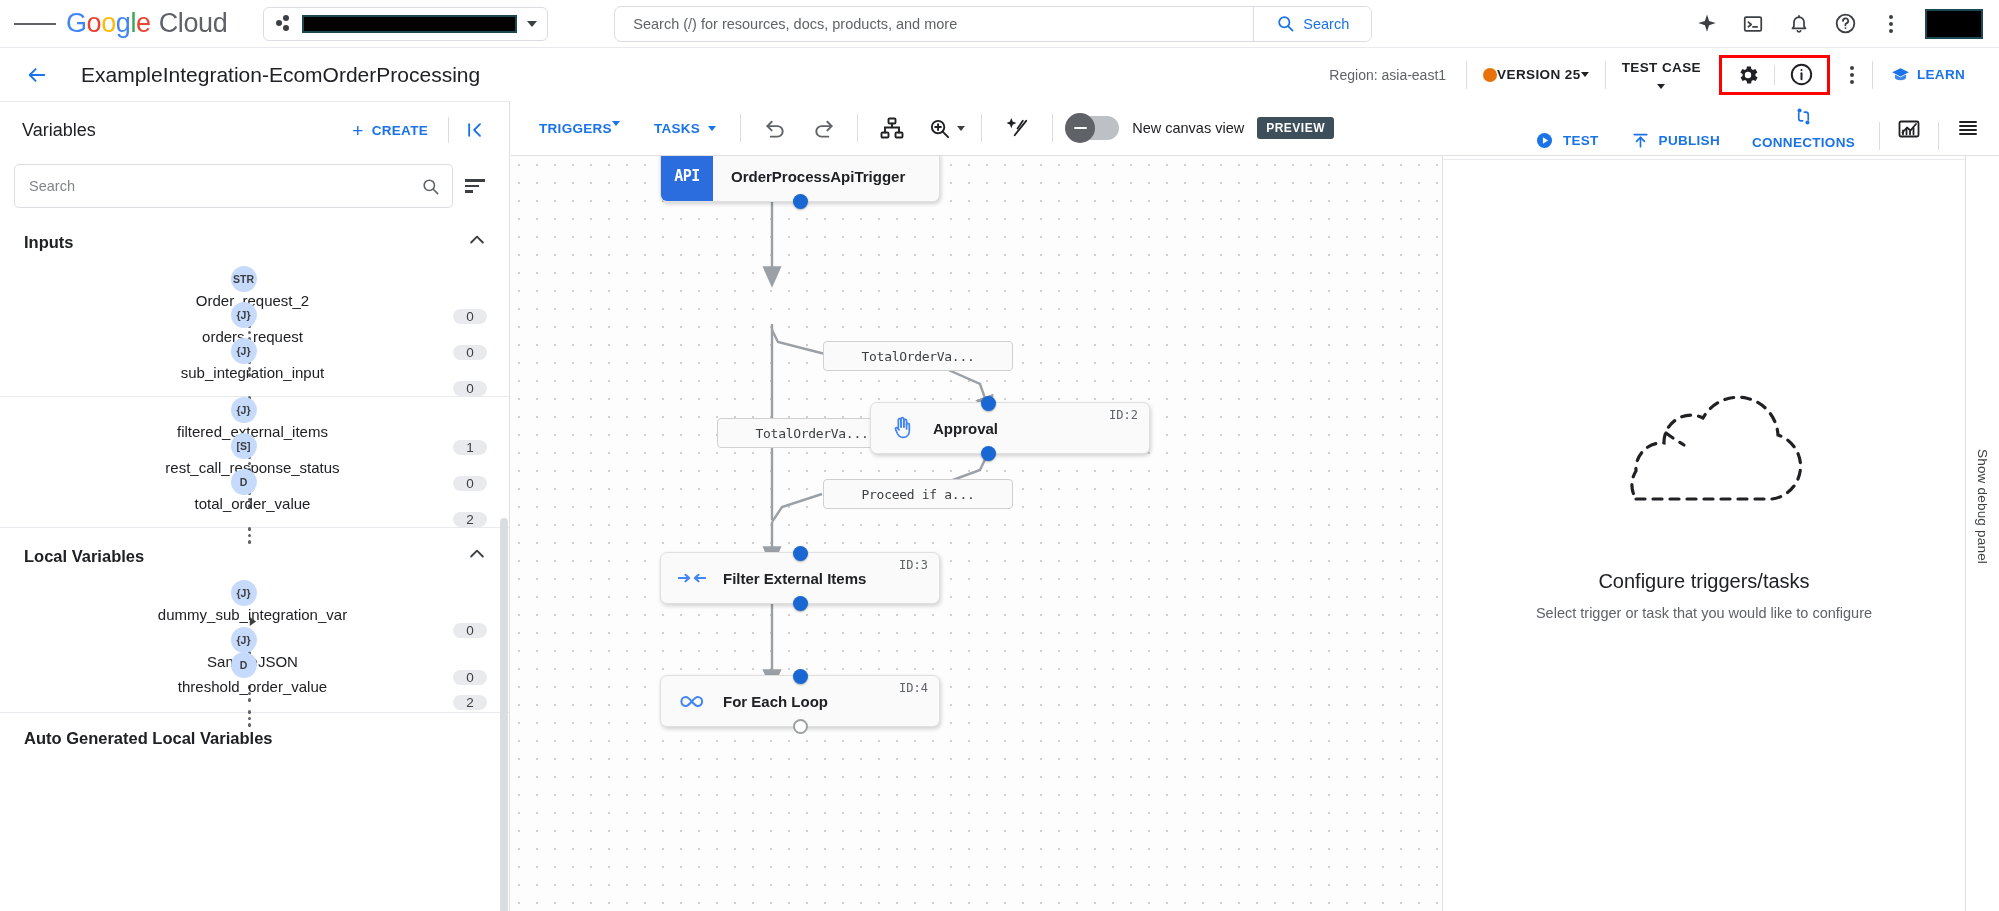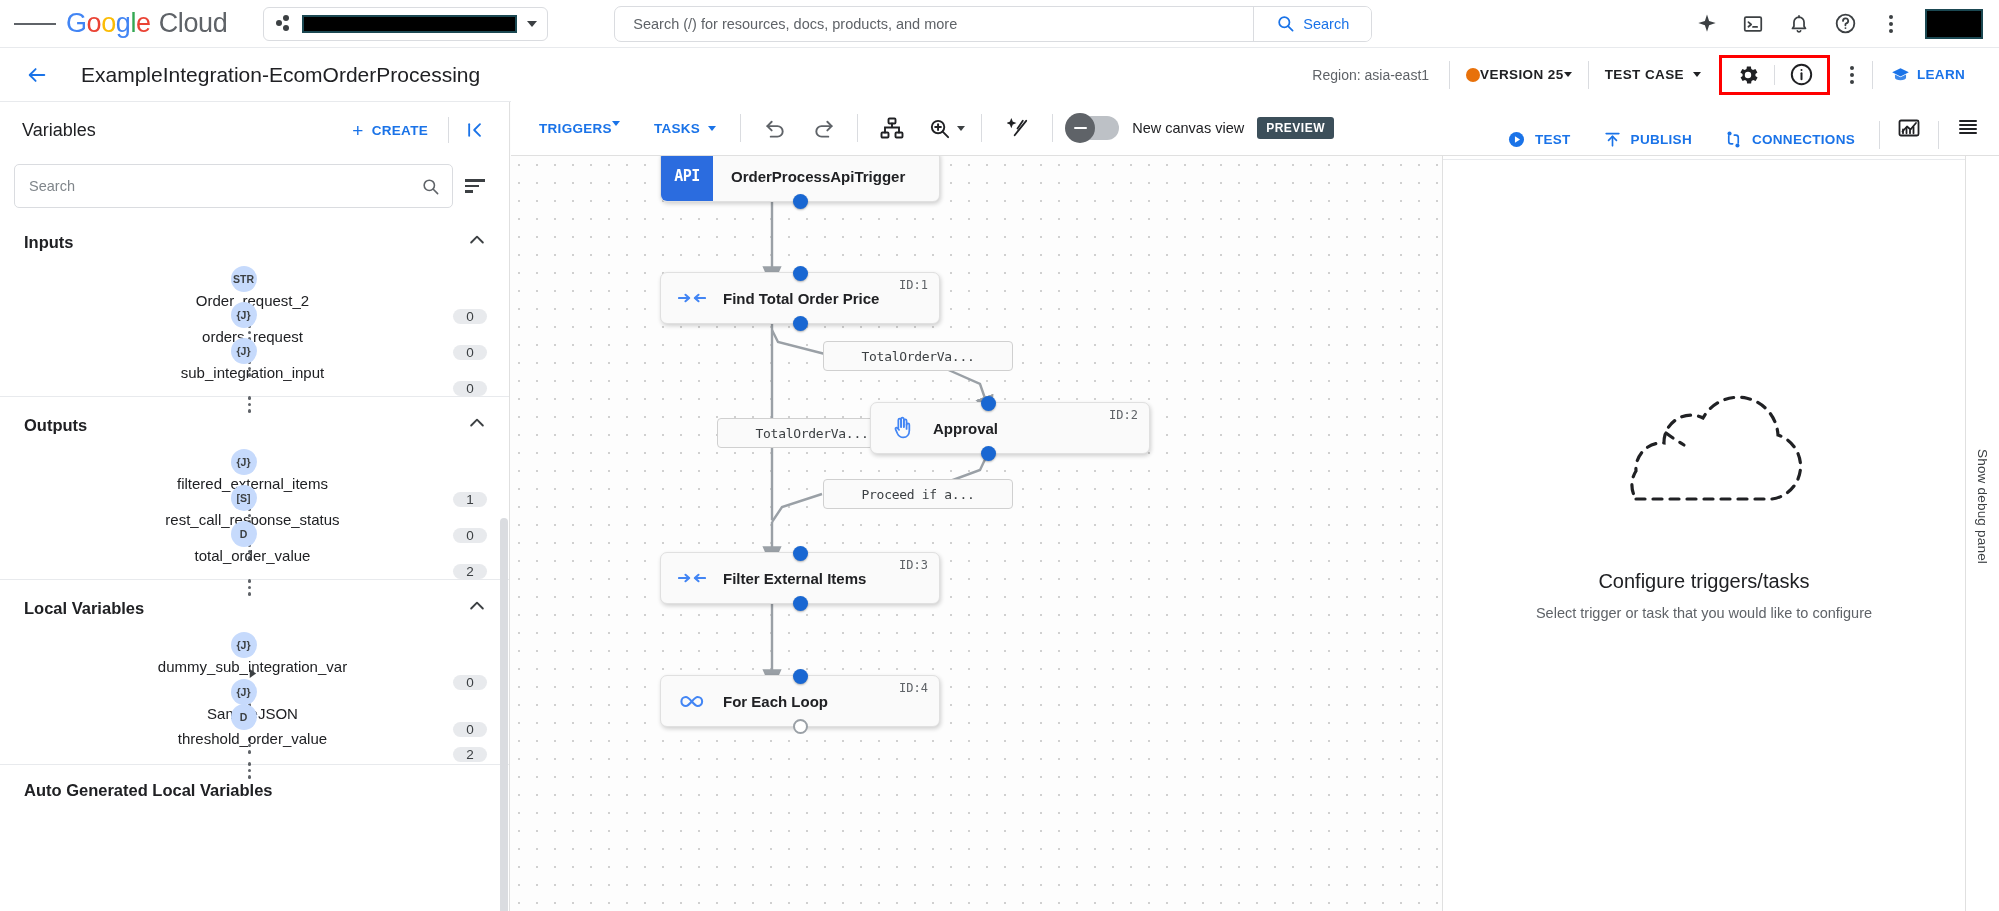--- a/index.html
+++ b/index.html
@@ -57,21 +57,21 @@
   
   .pagehdr { height:53px; min-height:53px; display:flex; align-items:center; padding:0 16px 0 20px; background:#fff; }
   .back-arrow { width:34px;height:34px;display:flex;align-items:center;justify-content:center;color:#1a73e8;cursor:pointer;font-size:21px; }
   .page-title { font-size:21px; color:#202124; margin-left:27px; white-space:nowrap; }
   .hdr-right { margin-left:auto; display:flex; align-items:center; height:100%; }
   .region-text { font-size:14px; color:#5f6368; padding-right:20px; }
   .vdiv { width:1px; height:28px; background:#dadce0; }
   .ver-chip { display:flex;align-items:center;padding:0 16px;cursor:pointer;font-size:13.5px;font-weight:700;letter-spacing:.4px;color:#202124; }
   .dot-orange { width:14px;height:14px;border-radius:50%;background:#E8710A;display:block; }
   .caret-sm { width:0;height:0;border-left:4.5px solid transparent;border-right:4.5px solid transparent;border-top:5.5px solid #202124; }
-  .testcase-chip { display:flex;align-items:center;gap:9px;padding:0 16px;cursor:pointer;font-size:13.5px;font-weight:700;letter-spacing:.4px;color:#202124; }
+  .testcase-chip { display:flex;align-items:center;gap:9px;padding:0 16px;cursor:pointer;font-size:13.5px;font-weight:700;letter-spacing:.4px;color:#202124;flex-direction:column; }
   .hl-box { border:3px solid #FF0000; display:flex; align-items:stretch; height:40px; margin:0 2px; }
   .hl-icon { width:52px; display:flex;align-items:center;justify-content:center;cursor:pointer;color:#202124; }
   .hl-sep { width:1px; background:#dadce0; margin:7px 0; }
   .kebab-btn { width:40px;height:40px;display:flex;align-items:center;justify-content:center;cursor:pointer; }
   .learn-btn { display:flex;align-items:center;gap:7px;padding:0 18px;color:#1a73e8;font-size:13.5px;font-weight:700;letter-spacing:.3px;cursor:pointer; }
 
   
   .body { flex:1; display:flex; min-height:0; border-top:1px solid #e8eaed; }
 
   
@@ -352,28 +352,20 @@
           <span class="var-name">sub_integration_input</span>
           <span class="var-count">0</span>
           <span class="var-kebab">
               <i></i>
               <i></i>
               <i></i>
             </span>
         </div>
         <div class="sect-sep" style="margin-top:22px"></div>
 
-        <div class="sect-head" style="padding-top:16px">
-          <span class="sect-title">Outputs</span>
-          <span class="sect-chev">
-            <svg width="20" height="20" viewBox="0 0 24 24" fill="none" stroke="#3c4043" stroke-width="2.3" stroke-linecap="round" stroke-linejoin="round">
-                <polyline points="5,15 12,8 19,15"></polyline>
-              </svg>
-          </span>
-        </div>
         <div class="var-row">
           <span class="var-expander"></span>
           <span class="var-badge">{J}</span>
           <span class="var-name">filtered_external_items</span>
           <span class="var-count">1</span>
           <span class="var-kebab">
               <i></i>
               <i></i>
               <i></i>
             </span>
@@ -481,34 +473,20 @@
 
         <line x1="262" y1="502" x2="262" y2="578" stroke="#9aa0a6" stroke-width="2.4" marker-end="url(#arw)"></line>
       </svg>
 
       <div class="node" style="left:150px; top:48px; width:280px;">
         <div class="node-api-badge">API</div>
         <div class="node-label" style="margin-left:18px">OrderProcessApiTrigger</div>
         <div class="port" style="left:calc(50% - 7.5px); bottom:-7.5px;"></div>
       </div>
 
-      <div class="node" style="left:150px; top:170px; width:280px;">
-        <div class="node-icon">
-          <svg width="28" height="16" viewBox="0 0 30 16" fill="none" stroke="#4285F4" stroke-width="2.2" stroke-linecap="round" stroke-linejoin="round">
-            <line x1="1" y1="8" x2="11" y2="8"></line>
-              <polyline points="8,4.5 12,8 8,11.5"></polyline>
-            <line x1="29" y1="8" x2="19" y2="8"></line>
-              <polyline points="22,4.5 18,8 22,11.5"></polyline>
-          </svg>
-        </div>
-        <div class="node-label">Find Total Order Price</div>
-        <div class="node-id">ID:1</div>
-        <div class="port" style="left:calc(50% - 7.5px); top:-7.5px;"></div>
-        <div class="port" style="left:calc(50% - 7.5px); bottom:-7.5px;"></div>
-      </div>
 
       <div class="edgelabel" style="left:313px; top:239px; width:190px;">TotalOrderVa...</div>
 
       <div class="edgelabel" style="left:207px; top:316px; width:190px;">TotalOrderVa...</div>
 
       <div class="node" style="left:360px; top:300px; width:280px;">
         <div class="node-icon">
           <svg width="22" height="24" viewBox="0 0 24 26" fill="none" stroke="#4285F4" stroke-width="1.9" stroke-linecap="round" stroke-linejoin="round">
             <path d="M8 13V4.4a1.5 1.5 0 0 1 3 0V12"></path>
             <path d="M11 11.6V3.2a1.5 1.5 0 0 1 3 0v8.4"></path>
@@ -652,21 +630,21 @@
         <span>TEST</span>
       </div>
       <div style="display:flex;align-items:center;gap:9px;color:#1a73e8;font-size:13.5px;font-weight:700;letter-spacing:.3px;cursor:pointer;padding:0 16px;">
         <svg width="19" height="19" viewBox="0 0 24 24" fill="none" stroke="#1a73e8" stroke-width="2.1" stroke-linecap="round">
           <line x1="4" y1="4.5" x2="20" y2="4.5"></line>
             <line x1="12" y1="8" x2="12" y2="20"></line>
             <polyline points="7,13 12,8 17,13" fill="none" stroke-linejoin="round"></polyline>
         </svg>
         <span>PUBLISH</span>
       </div>
-      <div style="display:flex;align-items:center;gap:9px;color:#1a73e8;font-size:13.5px;font-weight:700;letter-spacing:.3px;cursor:pointer;padding:0 16px;">
+      <div style="display:flex;align-items:center;gap:9px;color:#1a73e8;font-size:13.5px;font-weight:700;letter-spacing:.3px;cursor:pointer;padding:0 16px;flex-direction:column;">
         <svg width="19" height="19" viewBox="0 0 24 24" fill="#1a73e8">
           <circle cx="7" cy="4.5" r="2.6"></circle>
             <circle cx="17" cy="19.5" r="2.6"></circle>
           <path d="M6 7.5v7a3 3 0 0 0 3 3h2" fill="none" stroke="#1a73e8" stroke-width="2.1" stroke-linecap="round"></path>
           <path d="M18 16.5v-7a3 3 0 0 0-3-3h-2" fill="none" stroke="#1a73e8" stroke-width="2.1" stroke-linecap="round"></path>
         </svg>
         <span>CONNECTIONS</span>
       </div>
       <div style="width:1px;height:28px;background:#dadce0;margin:0 8px;"></div>
       <div style="width:42px;height:42px;display:flex;align-items:center;justify-content:center;cursor:pointer;">

